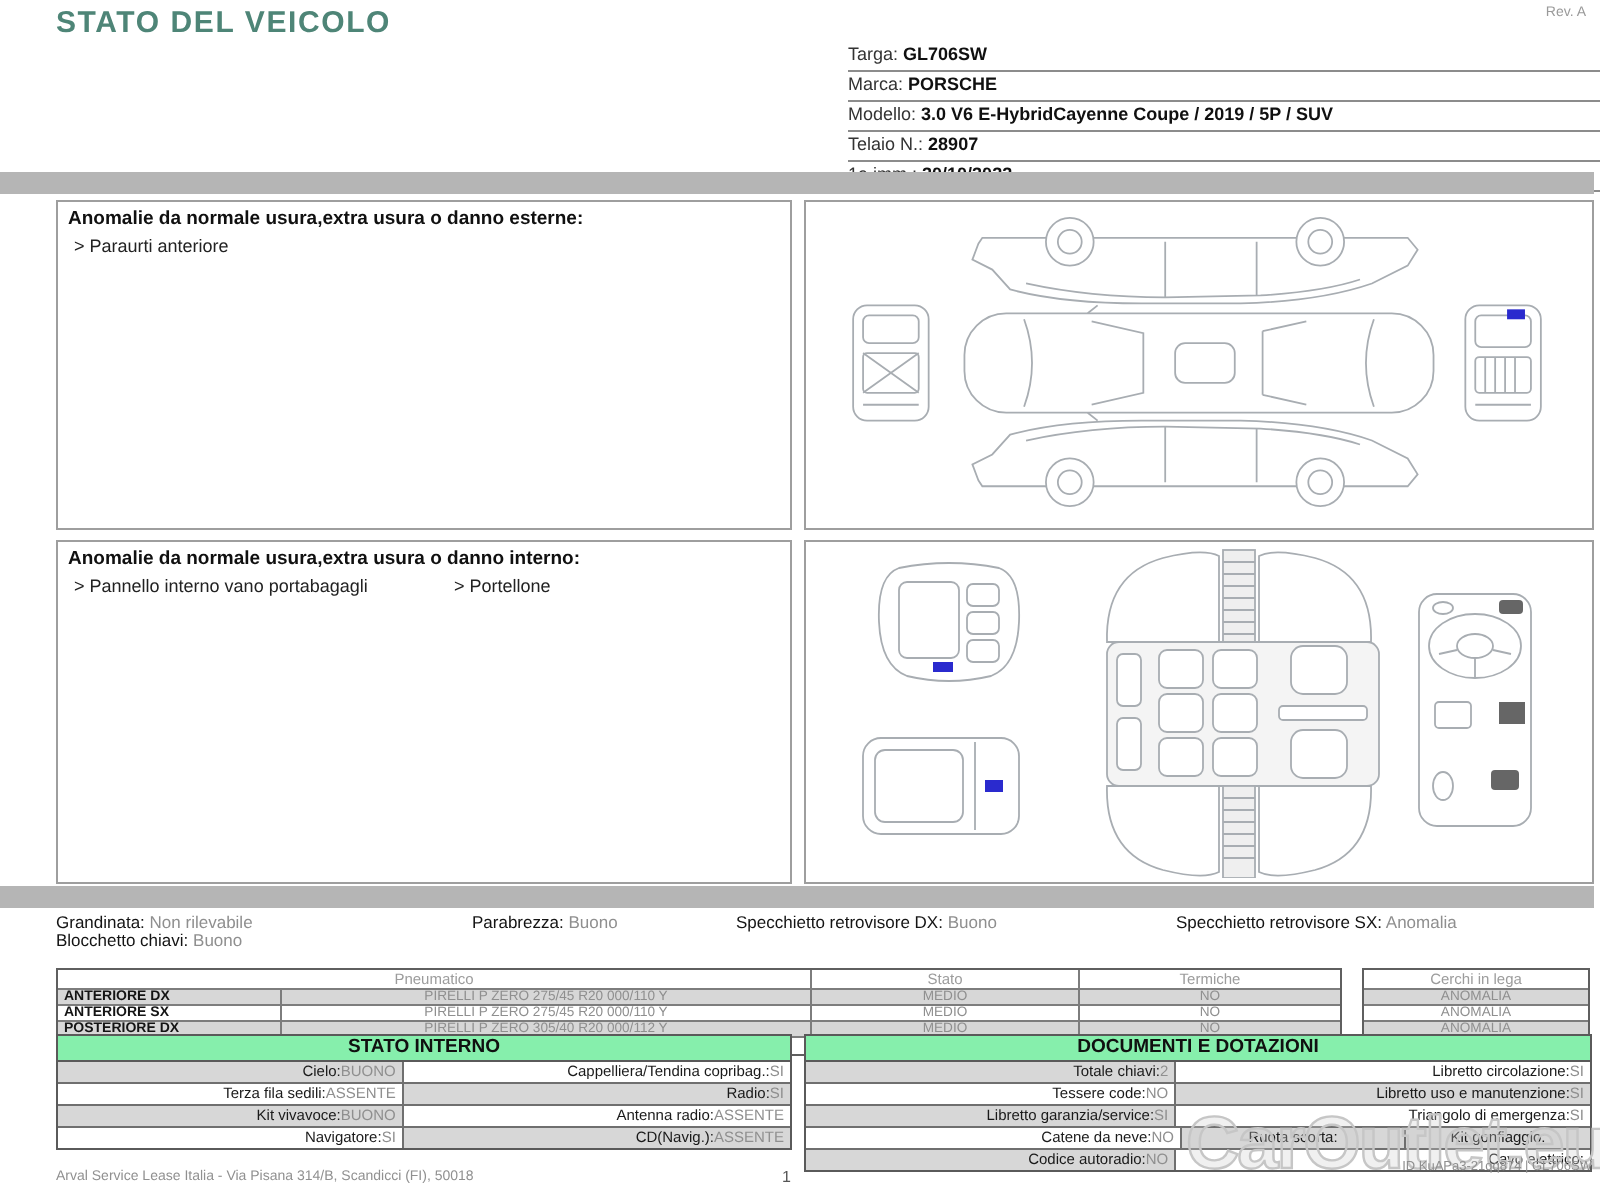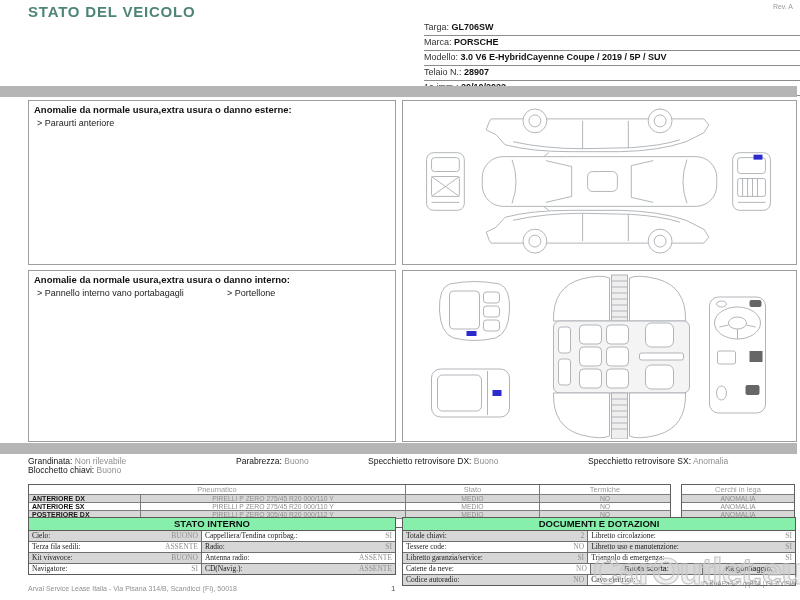--- a/index.html
+++ b/index.html
@@ -56,22 +56,22 @@
   .span2 { grid-column:1 / 3; }
 
   
   .panel { position:absolute; top:517px; border:1px solid #5a5a5a; background:#fff; }
   #panelInterno   { left:28px;  width:366px; }
   #panelDocumenti { left:402px; width:392px; }
   .phead { height:12px; background:#86efac; border-bottom:1px solid #5a5a5a; text-align:center;
            font-size:9.5px; font-weight:bold; color:#101010; line-height:12px; }
   .prow { display:flex; height:10px; border-bottom:1px solid #6f6f6f; }
   .prow:last-child { border-bottom:none; }
-  .pcell { display:flex; justify-content:space-between; align-items:center; padding:0 3px;
-           font-size:7.5px; line-height:10px; border-right:1px solid #6f6f6f; overflow:hidden; white-space:nowrap;font-family:Liberation Serif, serif; }
+  .pcell { display:flex; justify-content:flex-end; align-items:center; padding:0 3px;
+           font-size:7.5px; line-height:10px; border-right:1px solid #6f6f6f; overflow:hidden; white-space:nowrap; }
   .pcell:last-child { border-right:none; }
   .pcell.L { width:47%; } .pcell.R { width:53%; }
   .plabel { color:#1a1a1a; } .pvalue { color:#8f8f8f; }
   .cg { background:#d7d7d7; } .cw { background:#ffffff; }
   .psplit { width:53%; display:flex; padding:0; }
   .psub { display:flex; justify-content:space-between; align-items:center; padding:0 3px;
           font-size:7.5px; overflow:hidden; white-space:nowrap;flex-direction:column; }
   .psub.a { width:55%; border-right:1px solid #6f6f6f; } .psub.b { width:45%; }
 
   

